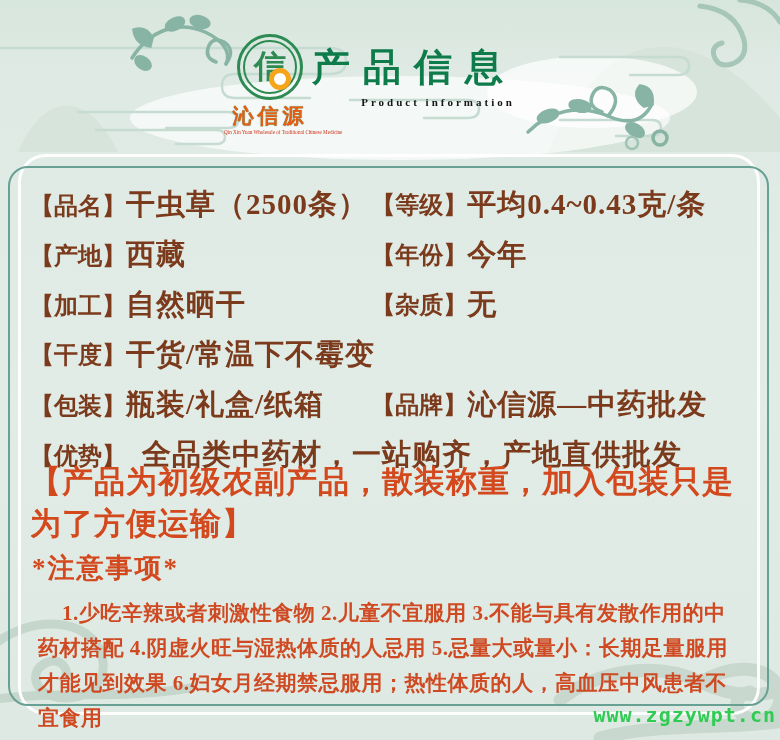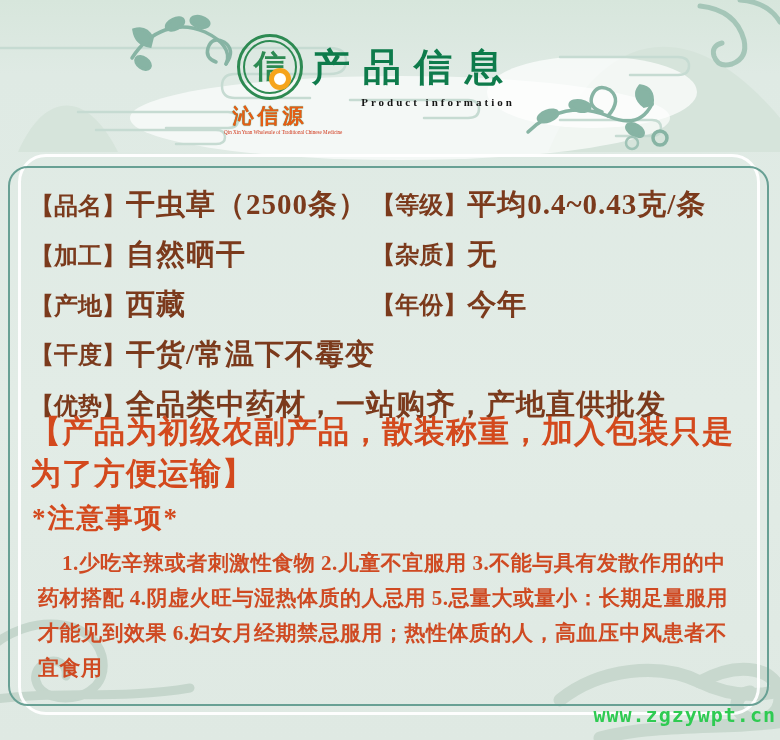--- a/index.html
+++ b/index.html
@@ -24,21 +24,21 @@
   
   .frame-white{position:absolute;left:18px;top:154px;width:736px;height:555px;border:3px solid rgba(255,255,255,.95);border-radius:28px;z-index:1;}
   .frame-teal{position:absolute;left:8px;top:166px;width:757px;height:536px;border:2px solid #68a094;border-radius:20px;z-index:1;}
   
   .content{position:absolute;left:30px;top:172px;width:726px;z-index:2;}
   .row{display:flex;align-items:center;height:50px;color:#7b3a1c;font-weight:bold;}
   .row:first-child{margin-top:8px;}
   .cell{display:flex;align-items:baseline;white-space:nowrap;}
   .cell.left{width:47%;flex:0 0 47%;}
   .cell.right{flex:1;align-items:center;}
-  .cell.full{width:100%;}
+  .cell.full{width:100%;gap:16px;}
   .lbl{font-size:24px;}
   .val{font-size:29px;letter-spacing:1px;}
   .notice{height:46px;margin-top:0;display:flex;align-items:center;justify-content:center;
           color:#d3491d;font-size:31px;font-weight:bold;letter-spacing:1px;}
   .prec-title{margin-top:24px;margin-left:2px;color:#d3491d;font-size:27px;font-weight:bold;letter-spacing:2px;}
   .prec-body{margin-top:10px;margin-left:8px;width:706px;color:#cf4a22;font-size:21px;line-height:35px;
              font-weight:bold;text-indent:24px;letter-spacing:.5px;}
   
   .watermark{position:absolute;right:4px;top:703px;z-index:3;
              font-family:"DejaVu Sans Mono",monospace;font-size:20px;font-weight:bold;
@@ -127,47 +127,57 @@
       <span class="val">干虫草（2500条）</span>
     </span>
     <span class="cell right">
       <span class="lbl">【等级】</span>
       <span class="val">平均0.4~0.43克/条</span>
     </span>
   </div>
 
   <div class="row">
     <span class="cell left">
+      <span class="lbl">【产地】</span>
+      <span class="val">西藏</span>
+    </span>
+    <span class="cell right">
+      <span class="lbl">【年份】</span>
+      <span class="val">今年</span>
+    </span>
+  </div>
+
+  <div class="row">
+    <span class="cell left">
       <span class="lbl">【加工】</span>
       <span class="val">自然晒干</span>
     </span>
     <span class="cell right">
       <span class="lbl">【杂质】</span>
       <span class="val">无</span>
     </span>
   </div>
 
   <div class="row">
-    <span class="cell left">
-      <span class="lbl">【产地】</span>
-      <span class="val">西藏</span>
-    </span>
-    <span class="cell right">
-      <span class="lbl">【年份】</span>
-      <span class="val">今年</span>
-    </span>
-  </div>
-
-  <div class="row">
     <span class="cell right">
       <span class="lbl">【干度】</span>
       <span class="val">干货/常温下不霉变</span>
     </span>
   </div>
 
+  <div class="row">
+    <span class="cell left">
+      <span class="lbl">【包装】</span>
+      <span class="val">瓶装/礼盒/纸箱</span>
+    </span>
+    <span class="cell right">
+      <span class="lbl">【品牌】</span>
+      <span class="val">沁信源—中药批发</span>
+    </span>
+  </div>
 
   <div class="row">
     <span class="cell full">
       <span class="lbl">【优势】</span>
       <span class="val">全品类中药材，一站购齐，产地直供批发</span>
     </span>
   </div>
 
   <div class="notice">【产品为初级农副产品，散装称重，加入包装只是为了方便运输】</div>
 

